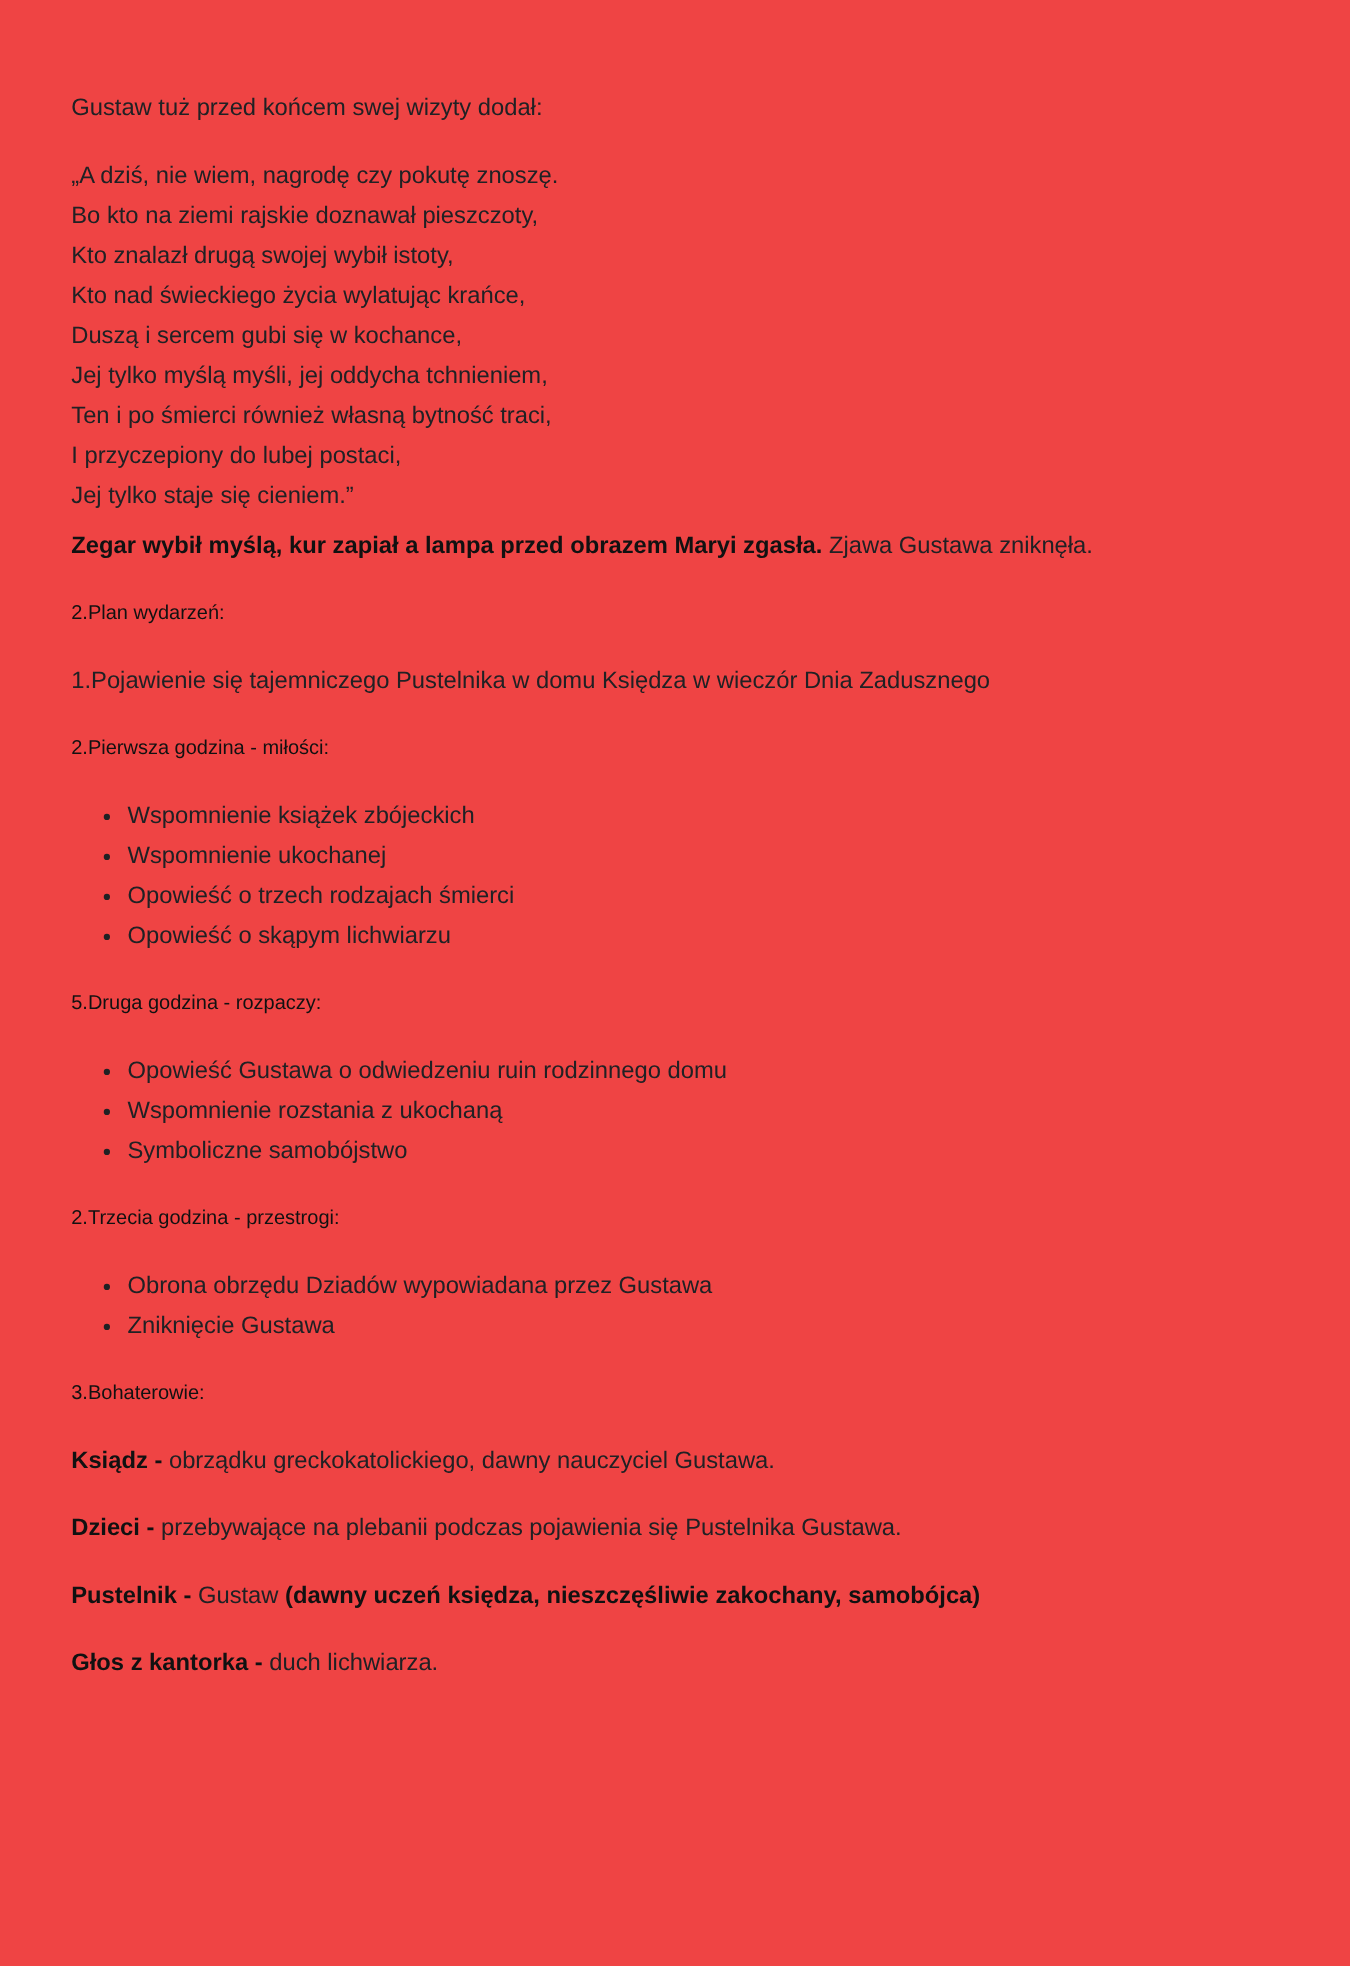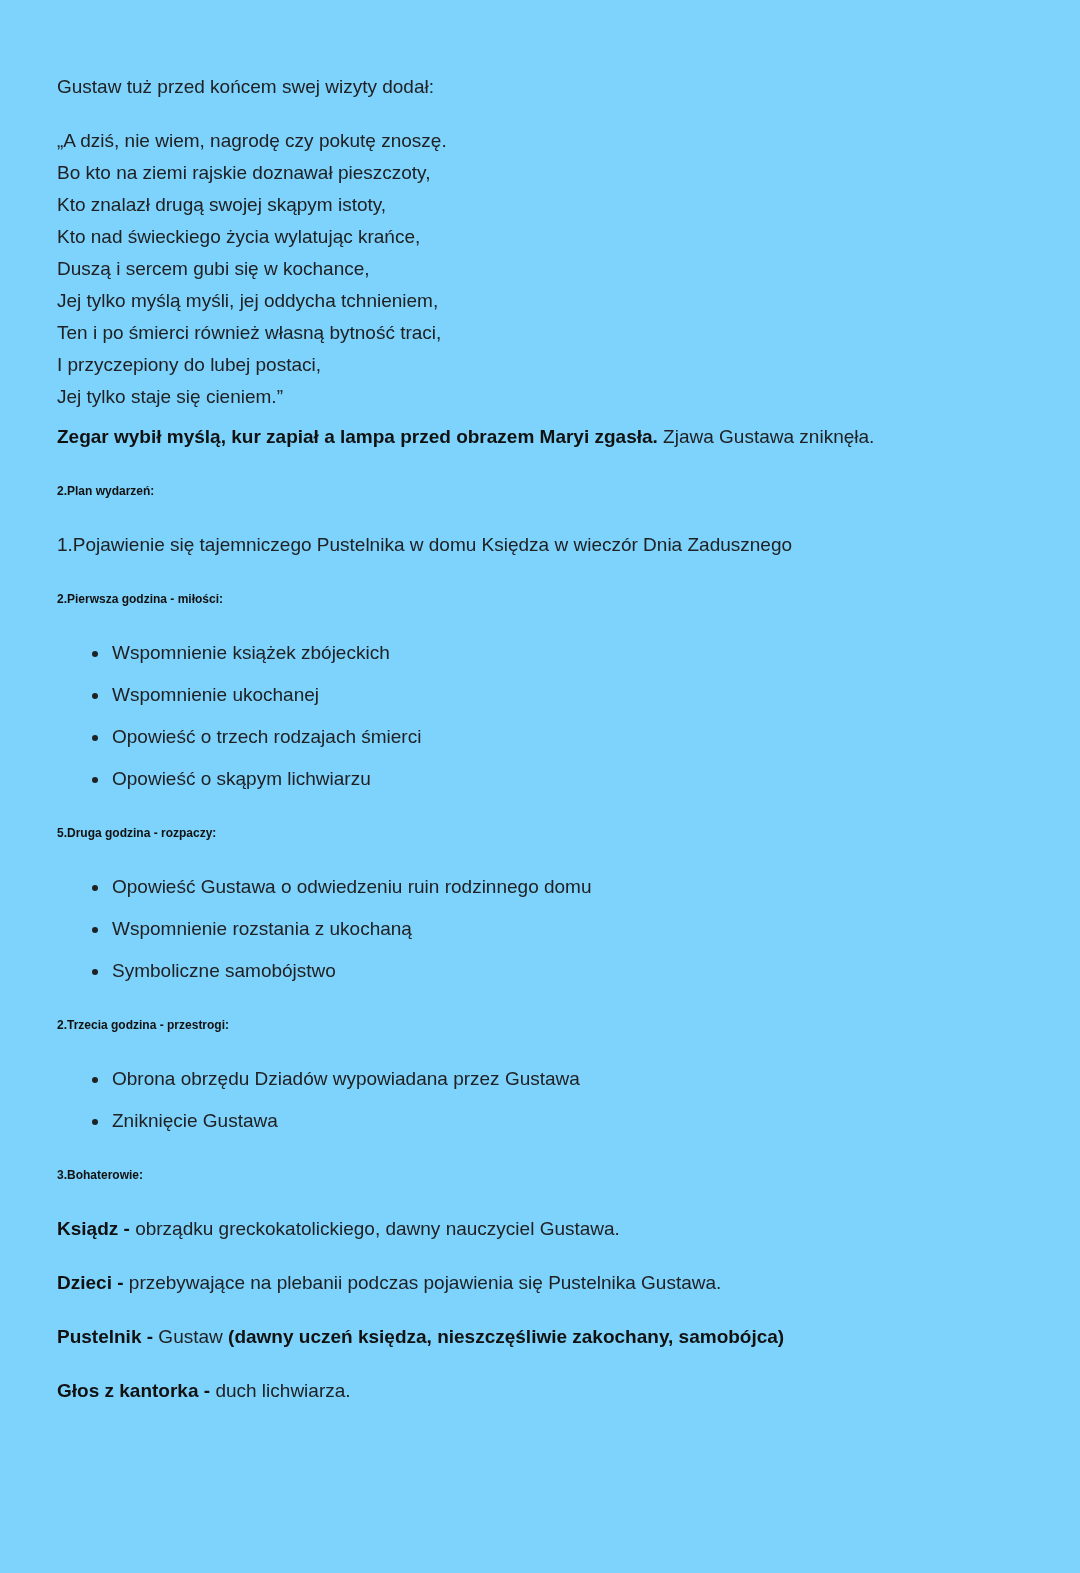--- a/index.html
+++ b/index.html
@@ -5,67 +5,67 @@
   html, body {
     margin: 0;
     padding: 0;
     background: #ffffff;
   }
   .page {
     width: 1080px;
     min-height: 1573px;
     box-sizing: border-box;
     padding: 71px 36px 40px 57px;
-    background: #7dd3fc;
+    background: #ef4444;
     color: #202124;
     font-family: "Liberation Sans", sans-serif;
     font-size: 19px;
     line-height: 32px;
   }
   .para {
     margin: 0 0 22px 0;
   }
   .poem {
     margin: 0 0 8px 0;
   }
   .poem-line {
     margin: 0;
   }
   h3.section-heading {
-    font-size: 12px;
+    font-size: 16px;
     line-height: 32px;
-    font-weight: 700;
+    font-weight: 400;
     color: #111111;
     margin: 0 0 22px 0;
   }
   strong {
     font-weight: 700;
     color: #111111;
   }
   ul.bullet-list {
     margin: 0 0 22px 0;
     padding: 0 0 0 43px;
     list-style-type: disc;
   }
   ul.bullet-list li {
-    margin: 10px;
+    margin: 0;
     padding-left: 2px;
   }
 </style>
 </head>
 <body>
 
 <div class="page">
 
   <p class="para">Gustaw tuż przed końcem swej wizyty dodał:</p>
 
   <div class="poem">
     <div class="poem-line">„A dziś, nie wiem, nagrodę czy pokutę znoszę.</div>
     <div class="poem-line">Bo kto na ziemi rajskie doznawał pieszczoty,</div>
-    <div class="poem-line">Kto znalazł drugą swojej skąpym istoty,</div>
+    <div class="poem-line">Kto znalazł drugą swojej wybił istoty,</div>
     <div class="poem-line">Kto nad świeckiego życia wylatując krańce,</div>
     <div class="poem-line">Duszą i sercem gubi się w kochance,</div>
     <div class="poem-line">Jej tylko myślą myśli, jej oddycha tchnieniem,</div>
     <div class="poem-line">Ten i po śmierci również własną bytność traci,</div>
     <div class="poem-line">I przyczepiony do lubej postaci,</div>
     <div class="poem-line">Jej tylko staje się cieniem.”</div>
   </div>
 
   <p class="para"><strong>Zegar wybił myślą, kur zapiał a lampa przed obrazem Maryi zgasła.</strong><span> Zjawa Gustawa zniknęła.</span></p>
 

